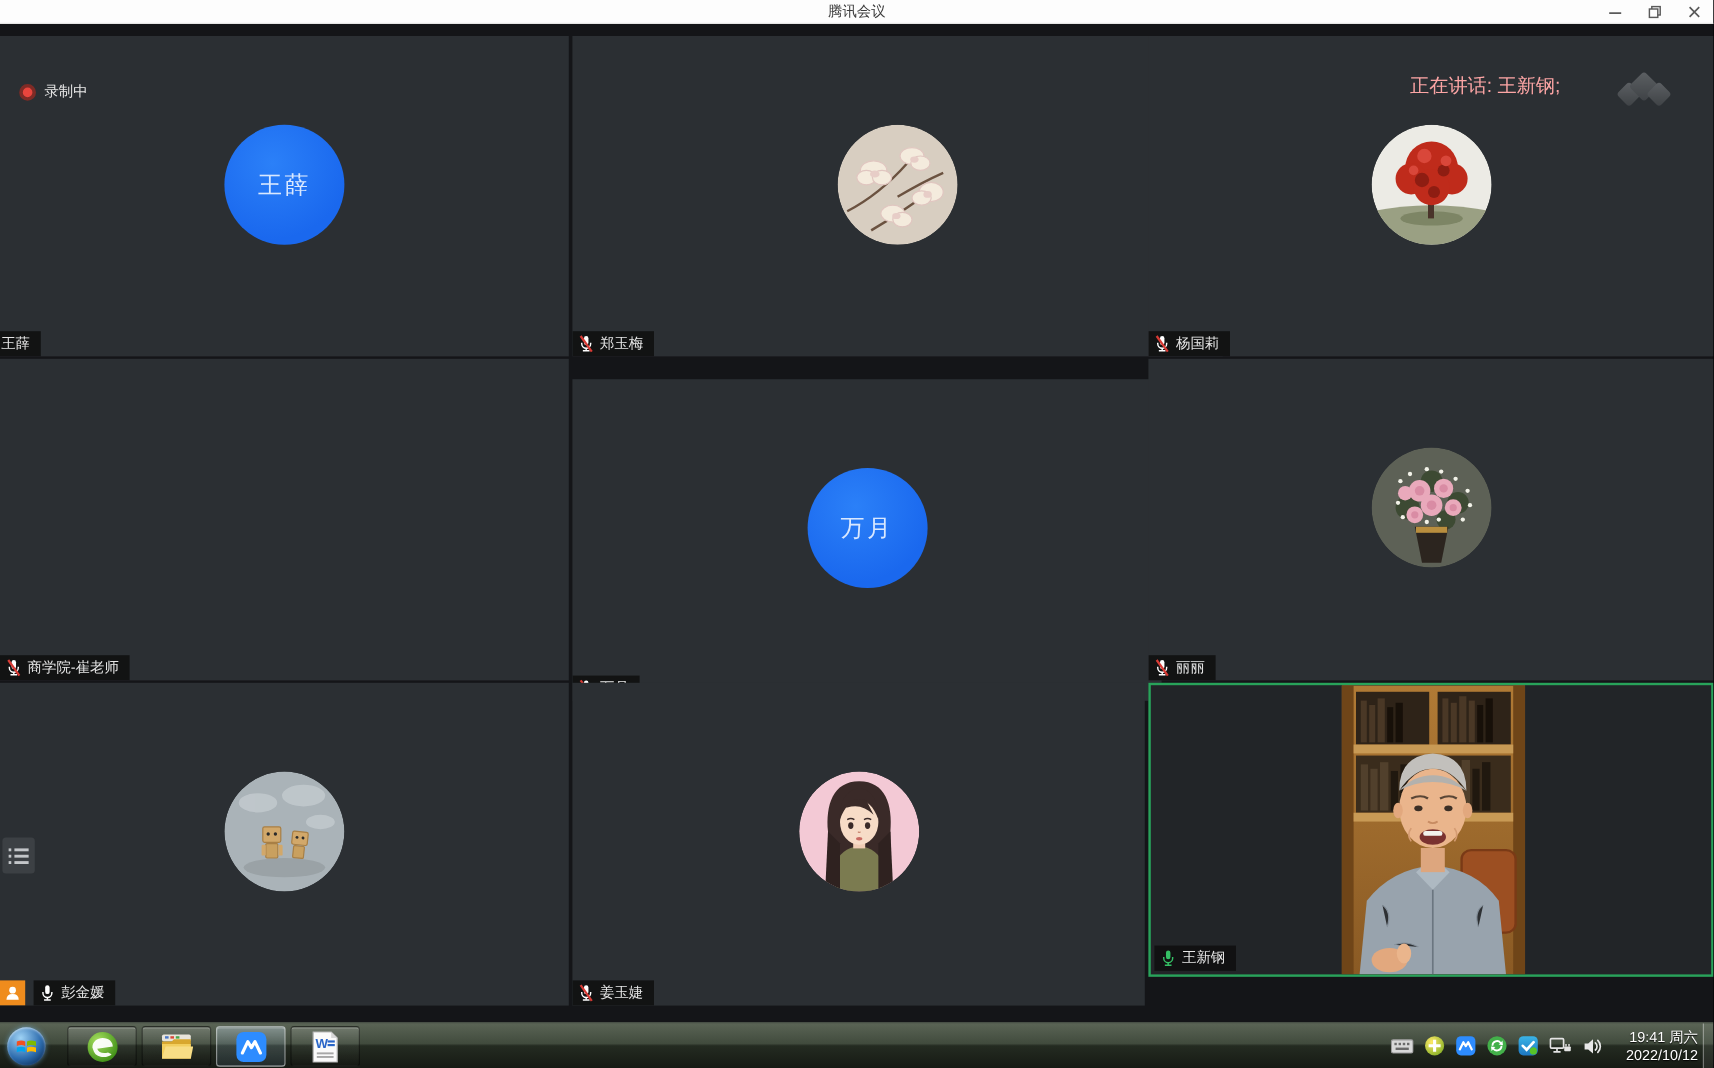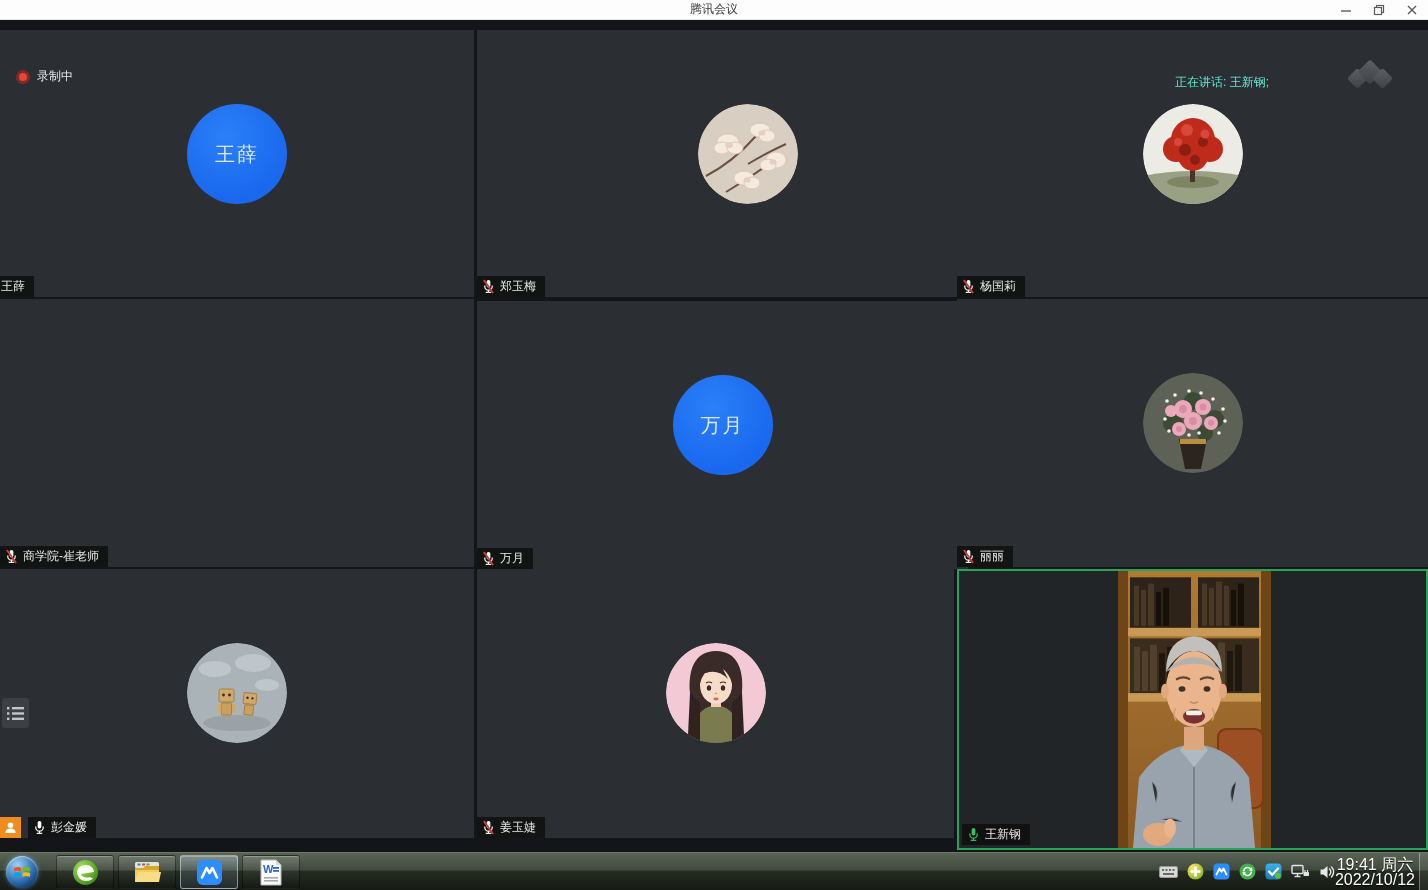--- a/index.html
+++ b/index.html
@@ -45,21 +45,21 @@
   .tile.speaking .name-tag { left:3px; bottom:3px; }
 
   .record {
     position:absolute; left:16px; top:38px;
     display:flex; align-items:center; gap:7px;
     color:#e8e8e8; font-size:12px;
   }
   .rec-dot { width:14px; height:14px; border-radius:50%;
     background:#e8453d; border:3px solid #7e2b26; }
 
-  .speak-banner { position:absolute; left:218px; top:44px; font-size:12px; color:#5eead4; }
+  .speak-banner { position:absolute; left:218px; top:32px; font-size:16px; color:#fca5a5; }
 
   .watermark { position:absolute; left:393px; top:32px; width:46px; height:28px; opacity:.45; }
   .watermark span { position:absolute; display:block; border-radius:3px;
     background:linear-gradient(135deg,#9a9da0,#55585b); transform:rotate(45deg); }
   .wm1 { width:15px; height:15px; left:0;  top:9px; }
   .wm2 { width:18px; height:18px; left:11px; top:1px; }
   .wm3 { width:15px; height:15px; left:25px; top:9px; }
 
   .panel-toggle {
     position:absolute; left:2px; top:698px; width:27px; height:30px;
@@ -97,22 +97,22 @@
   }
   .tb-btn.active {
     background:linear-gradient(rgba(205,225,240,.38), rgba(160,190,215,.18) 48%, rgba(90,120,150,.18));
     border-color:rgba(255,255,255,.45);
   }
   .tray {
     position:absolute; right:92px; top:0; bottom:0;
     display:flex; align-items:center; gap:9px;
   }
   .clock {
-    position:absolute; right:13px; top:4px; text-align:center;
-    color:#fff; font-size:16px; line-height:15px; text-shadow:0 1px 1px #000;
+    position:absolute; right:13px; top:4px; text-align:right;
+    color:#fff; font-size:12px; line-height:15px; text-shadow:0 1px 1px #000;
   }
   .show-desktop {
     position:absolute; right:0; top:0; bottom:0; width:9px;
     background:rgba(255,255,255,.07); border-left:1px solid rgba(255,255,255,.35);
   }
 </style>
 </head>
 <body>
 
 <div class="screen">
@@ -237,21 +237,21 @@
         <rect x="5" y="1" width="4" height="8" rx="2" fill="#fff"></rect>
         <path d="M3 7 v1 a4 4 0 0 0 8 0 v-1" stroke="#fff" stroke-width="1.3" fill="none"></path>
         <line x1="7" y1="12" x2="7" y2="14" stroke="#fff" stroke-width="1.3"></line>
         <line x1="4" y1="14.3" x2="10" y2="14.3" stroke="#fff" stroke-width="1.3"></line>
         <line x1="2" y1="1" x2="12" y2="15" stroke="#d83b35" stroke-width="2"></line>
       </svg>
       <span>商学院-崔老师</span>
     </div>
   </div>
 
-  <div class="tile" style="left:477px;top:301px;width:491px;height:268px">
+  <div class="tile" style="left:477px;top:316px;width:491px;height:268px">
     <div class="avatar initials">
       <span>万月</span>
     </div>
     <div class="name-tag">
       <svg width="13" height="15" viewBox="0 0 14 16">
         <rect x="5" y="1" width="4" height="8" rx="2" fill="#fff"></rect>
         <path d="M3 7 v1 a4 4 0 0 0 8 0 v-1" stroke="#fff" stroke-width="1.3" fill="none"></path>
         <line x1="7" y1="12" x2="7" y2="14" stroke="#fff" stroke-width="1.3"></line>
         <line x1="4" y1="14.3" x2="10" y2="14.3" stroke="#fff" stroke-width="1.3"></line>
         <line x1="2" y1="1" x2="12" y2="15" stroke="#d83b35" stroke-width="2"></line>
@@ -385,21 +385,21 @@
         <rect x="5" y="1" width="4" height="8" rx="2" fill="#fff"></rect>
         <path d="M3 7 v1 a4 4 0 0 0 8 0 v-1" stroke="#fff" stroke-width="1.3" fill="none"></path>
         <line x1="7" y1="12" x2="7" y2="14" stroke="#fff" stroke-width="1.3"></line>
         <line x1="4" y1="14.3" x2="10" y2="14.3" stroke="#fff" stroke-width="1.3"></line>
         <line x1="2" y1="1" x2="12" y2="15" stroke="#d83b35" stroke-width="2"></line>
       </svg>
       <span>姜玉婕</span>
     </div>
   </div>
 
-  <div class="tile speaking" style="left:957px;top:569px;width:471px;height:281px">
+  <div class="tile speaking" style="left:957px;top:569px;width:471px;height:245px">
     <div class="video-strip">
       <svg viewBox="0 0 153 263" preserveAspectRatio="none">
         <defs>
           <linearGradient id="wood" x1="0" y1="0" x2="0" y2="1">
             <stop offset="0" stop-color="#b07a35"></stop>
               <stop offset="1" stop-color="#8a5a24"></stop>
           </linearGradient>
         </defs>
         <rect width="153" height="263" fill="url(#wood)"></rect>
         <rect x="0" y="0" width="10" height="263" fill="#6f4518"></rect>

